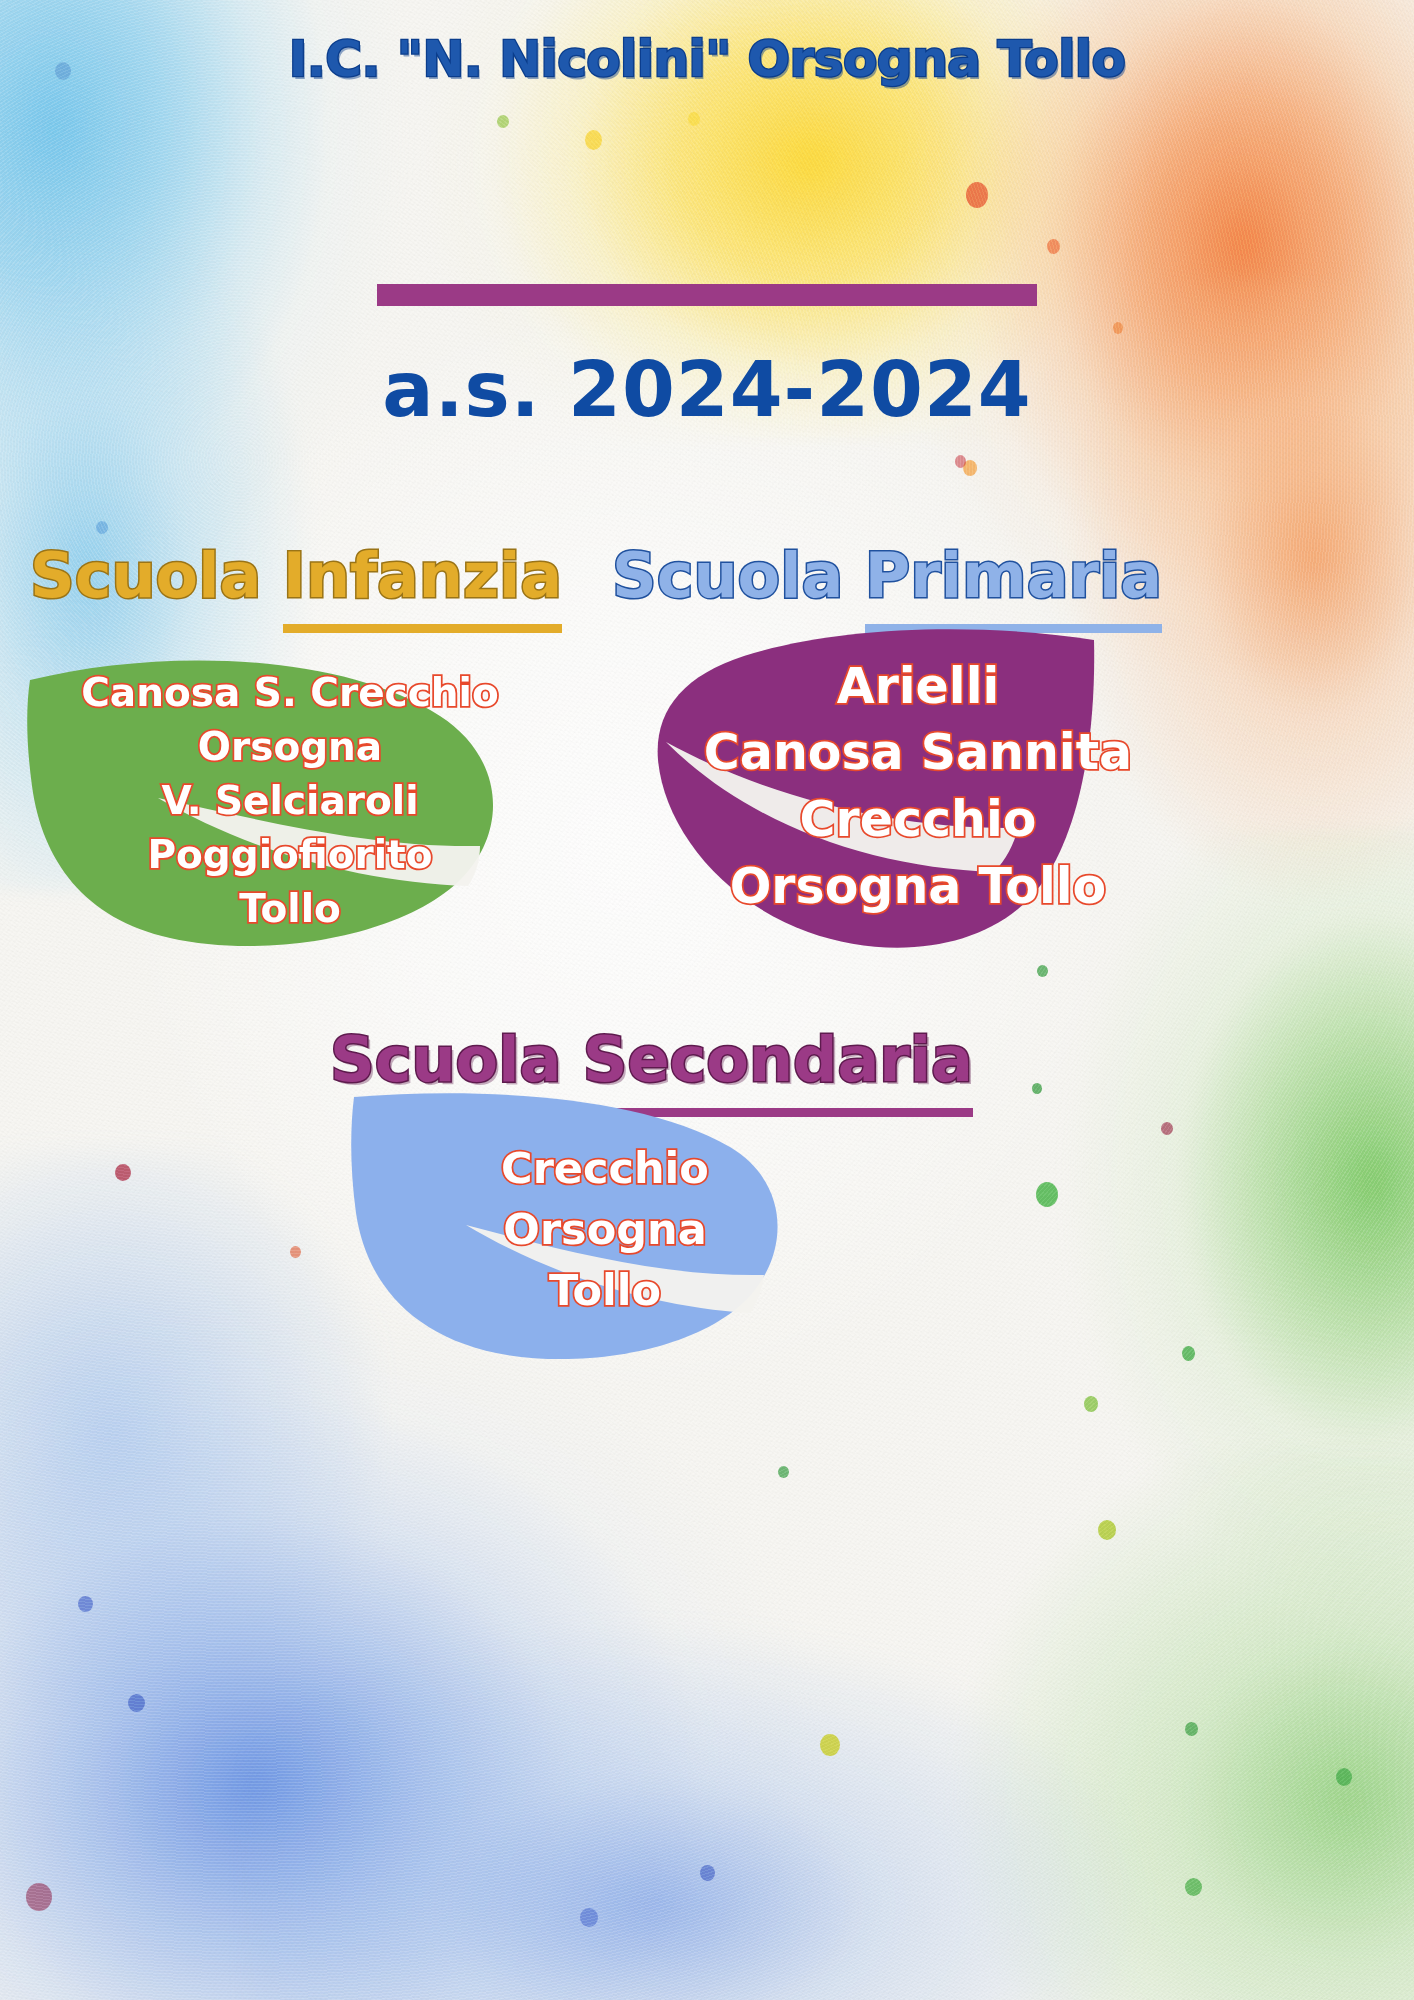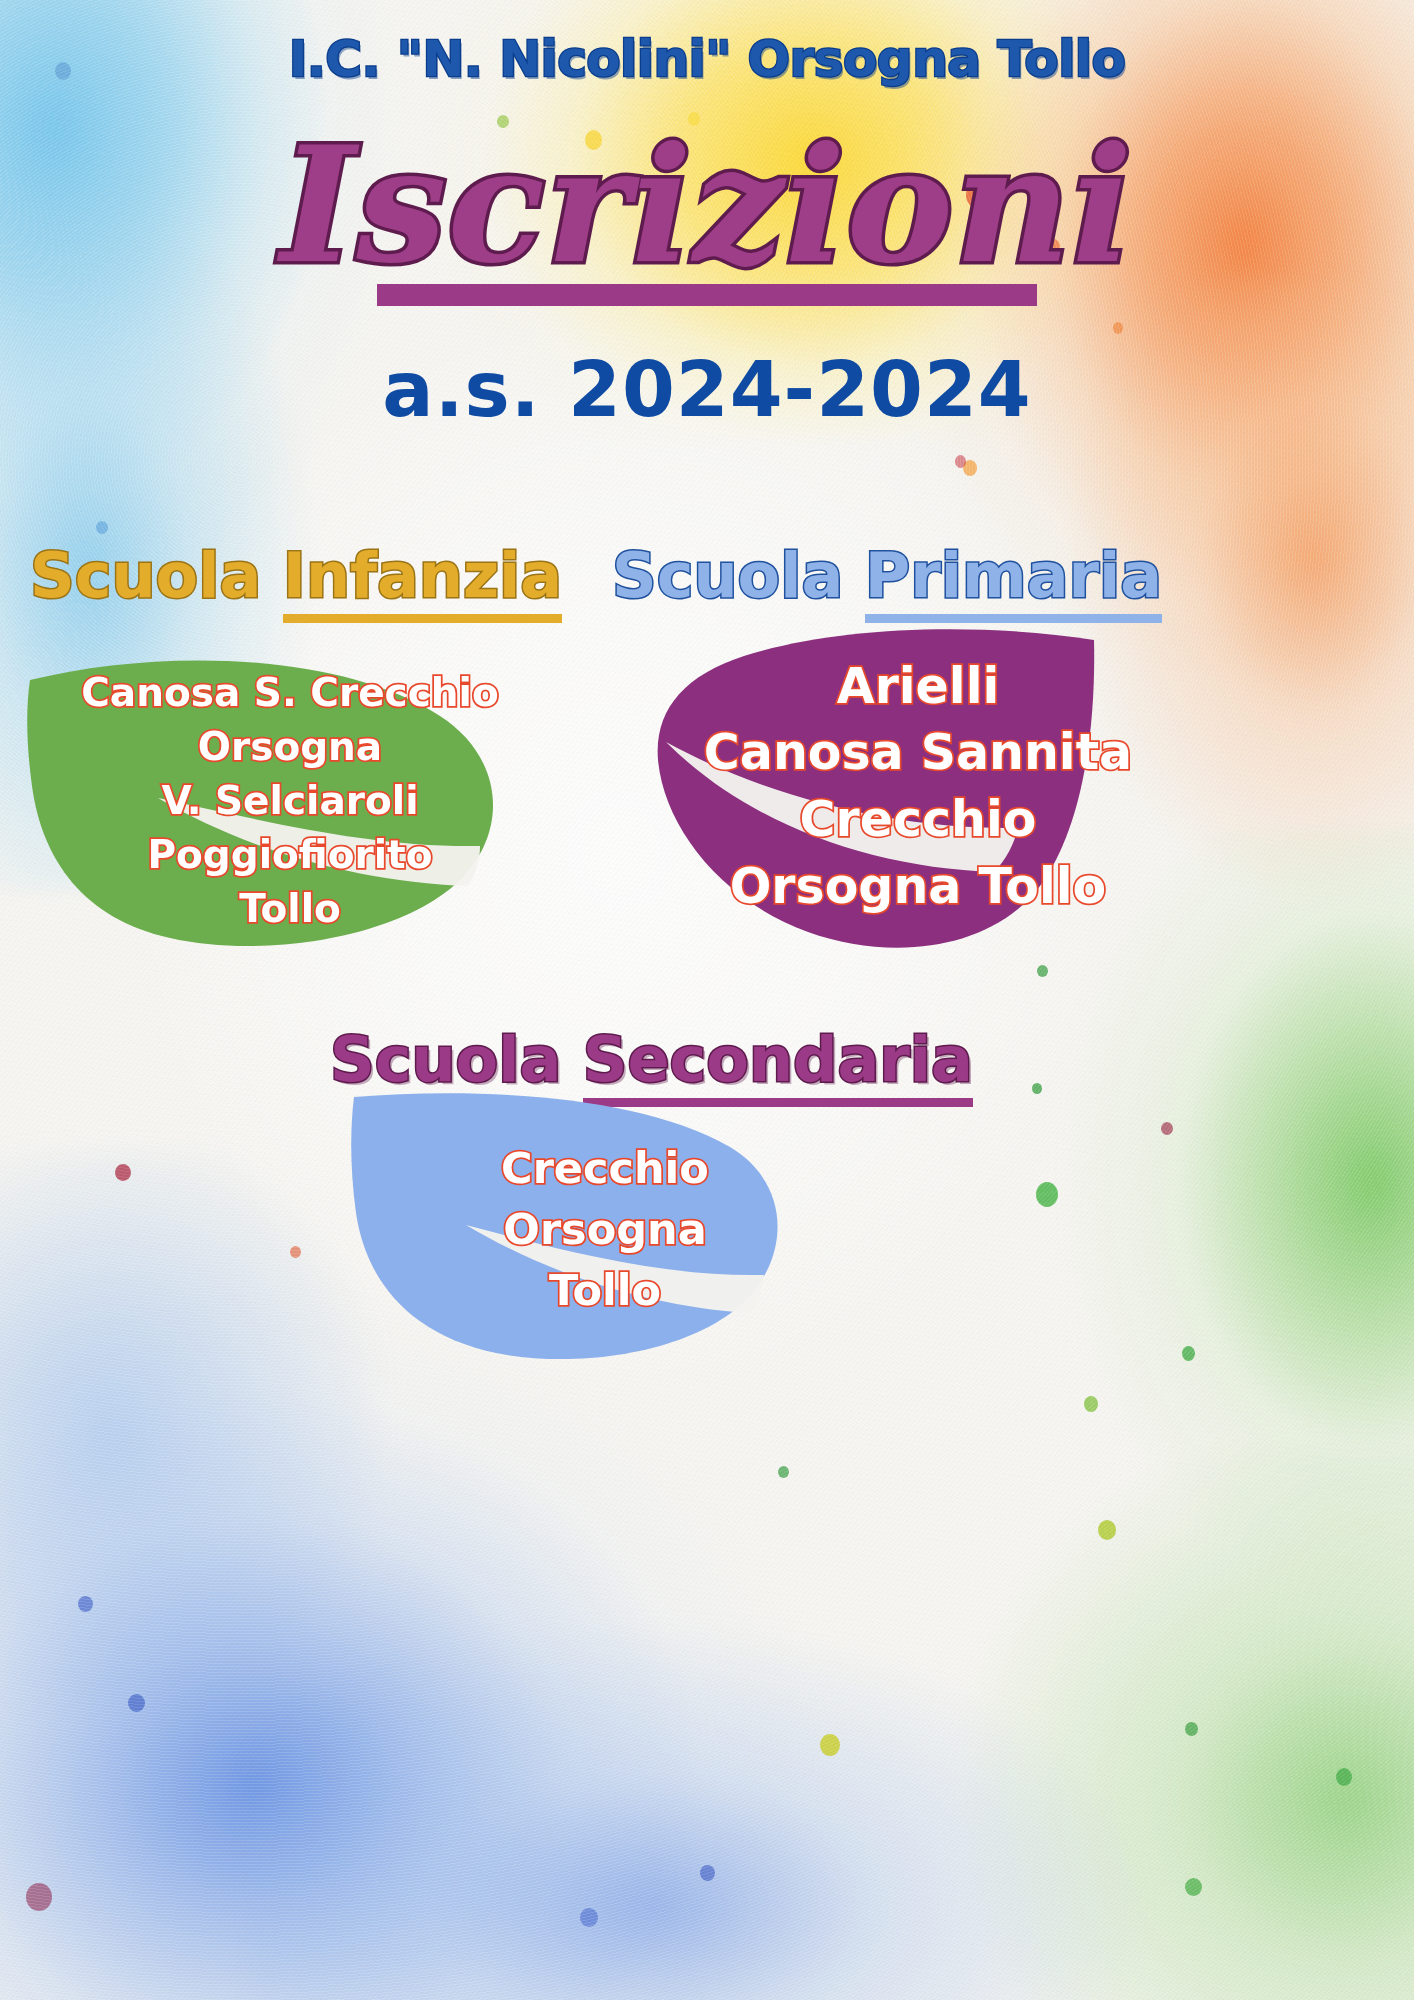--- a/index.html
+++ b/index.html
@@ -226,21 +226,21 @@
   .heading {
     position: absolute;
     font-family: "DejaVu Sans", sans-serif;
     font-weight: 700;
     font-size: 62px;
     line-height: 1;
     white-space: nowrap;
   }
   .heading .u {
     border-bottom: 9px solid currentColor;
-    padding-bottom: 2px;
+    padding-bottom: 12px;
   }
 
   .heading-infanzia {
     top: 545px;
     left: 30px;
     color: #e3ac2a;
     -webkit-text-stroke: 3px #9a7417;
     paint-order: stroke fill;
   }
   .heading-primaria {
@@ -367,23 +367,20 @@
   <div class="splat" style="left:1185px;top:1722px;width:13px; height:14px; background:rgba(40,150,50,0.64);"></div>
   <div class="splat" style="left:1336px;top:1768px;width:16px; height:18px; background:rgba(45,160,55,0.60);"></div>
 
   <div class="grain"></div>
   <div class="grain2"></div>
 
   <div class="content">
 
     <div class="institute-title">I.C. "N. Nicolini" Orsogna Tollo</div>
 
-    <div class="iscrizioni-wrap">
-      <span class="iscrizioni">Iscrizioni</span>
-    </div>
     <div class="iscrizioni-underline"></div>
 
     <div class="year">a.s. 2024-2024</div>
 
     <div class="heading heading-infanzia"><span>Scuola </span><span class="u">Infanzia</span></div>
 
     <div class="heading heading-primaria"><span>Scuola </span><span class="u">Primaria</span></div>
 
     <div class="heading heading-secondaria"><span>Scuola  </span><span class="u">Secondaria</span></div>
 

